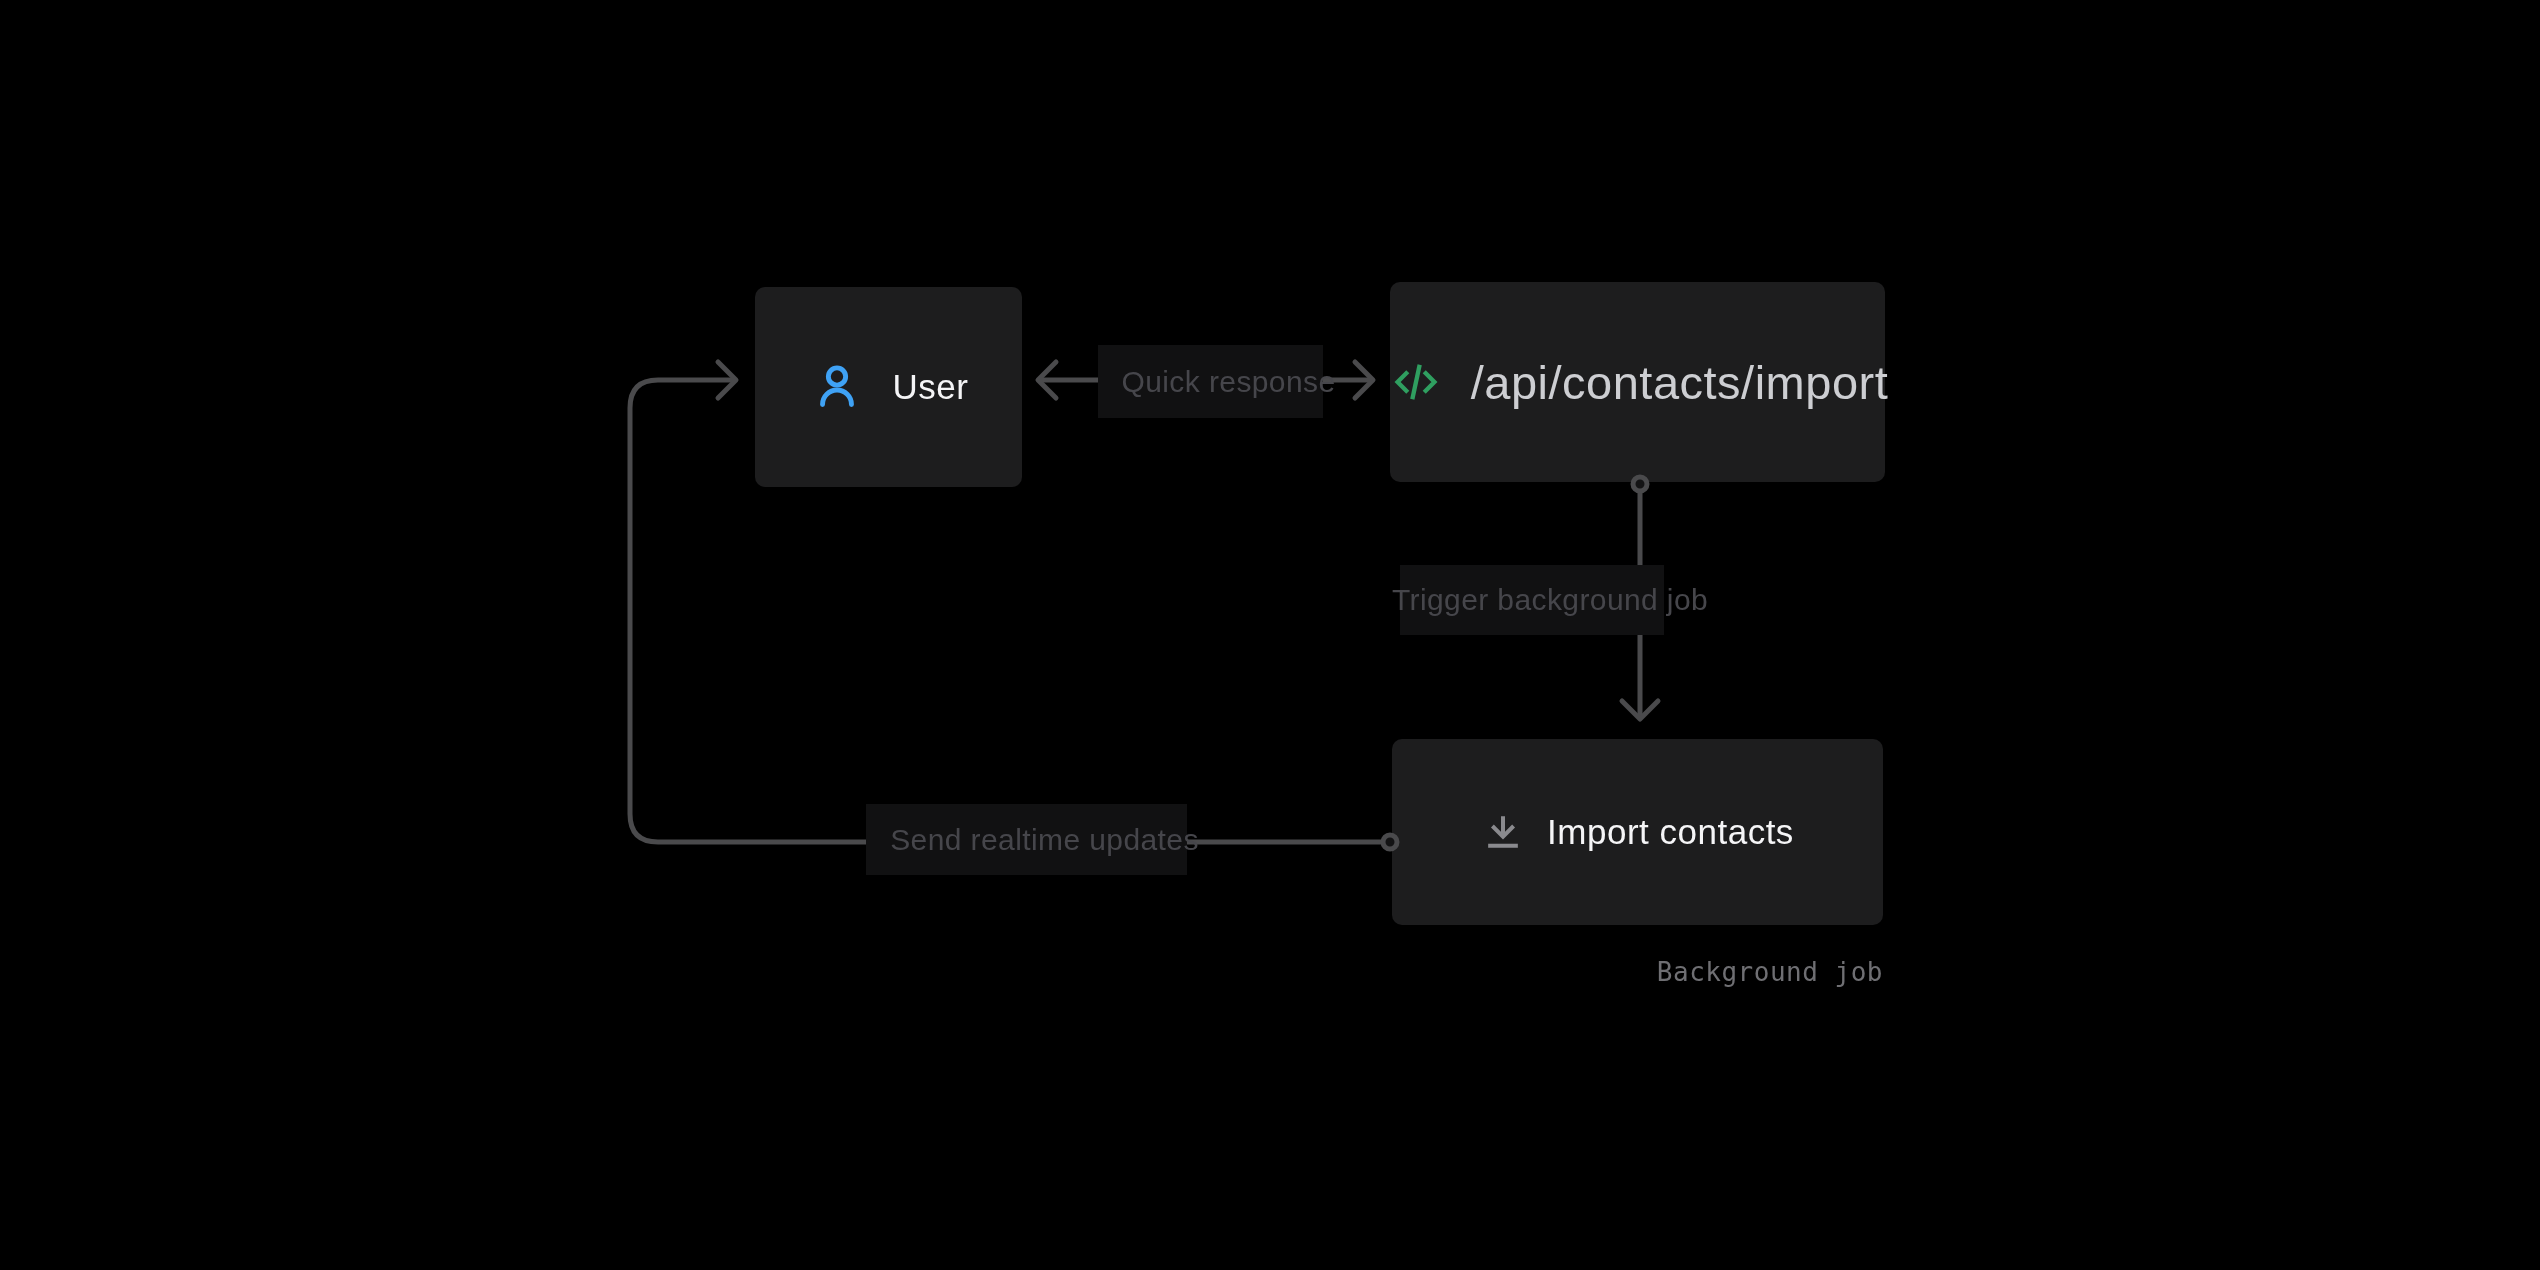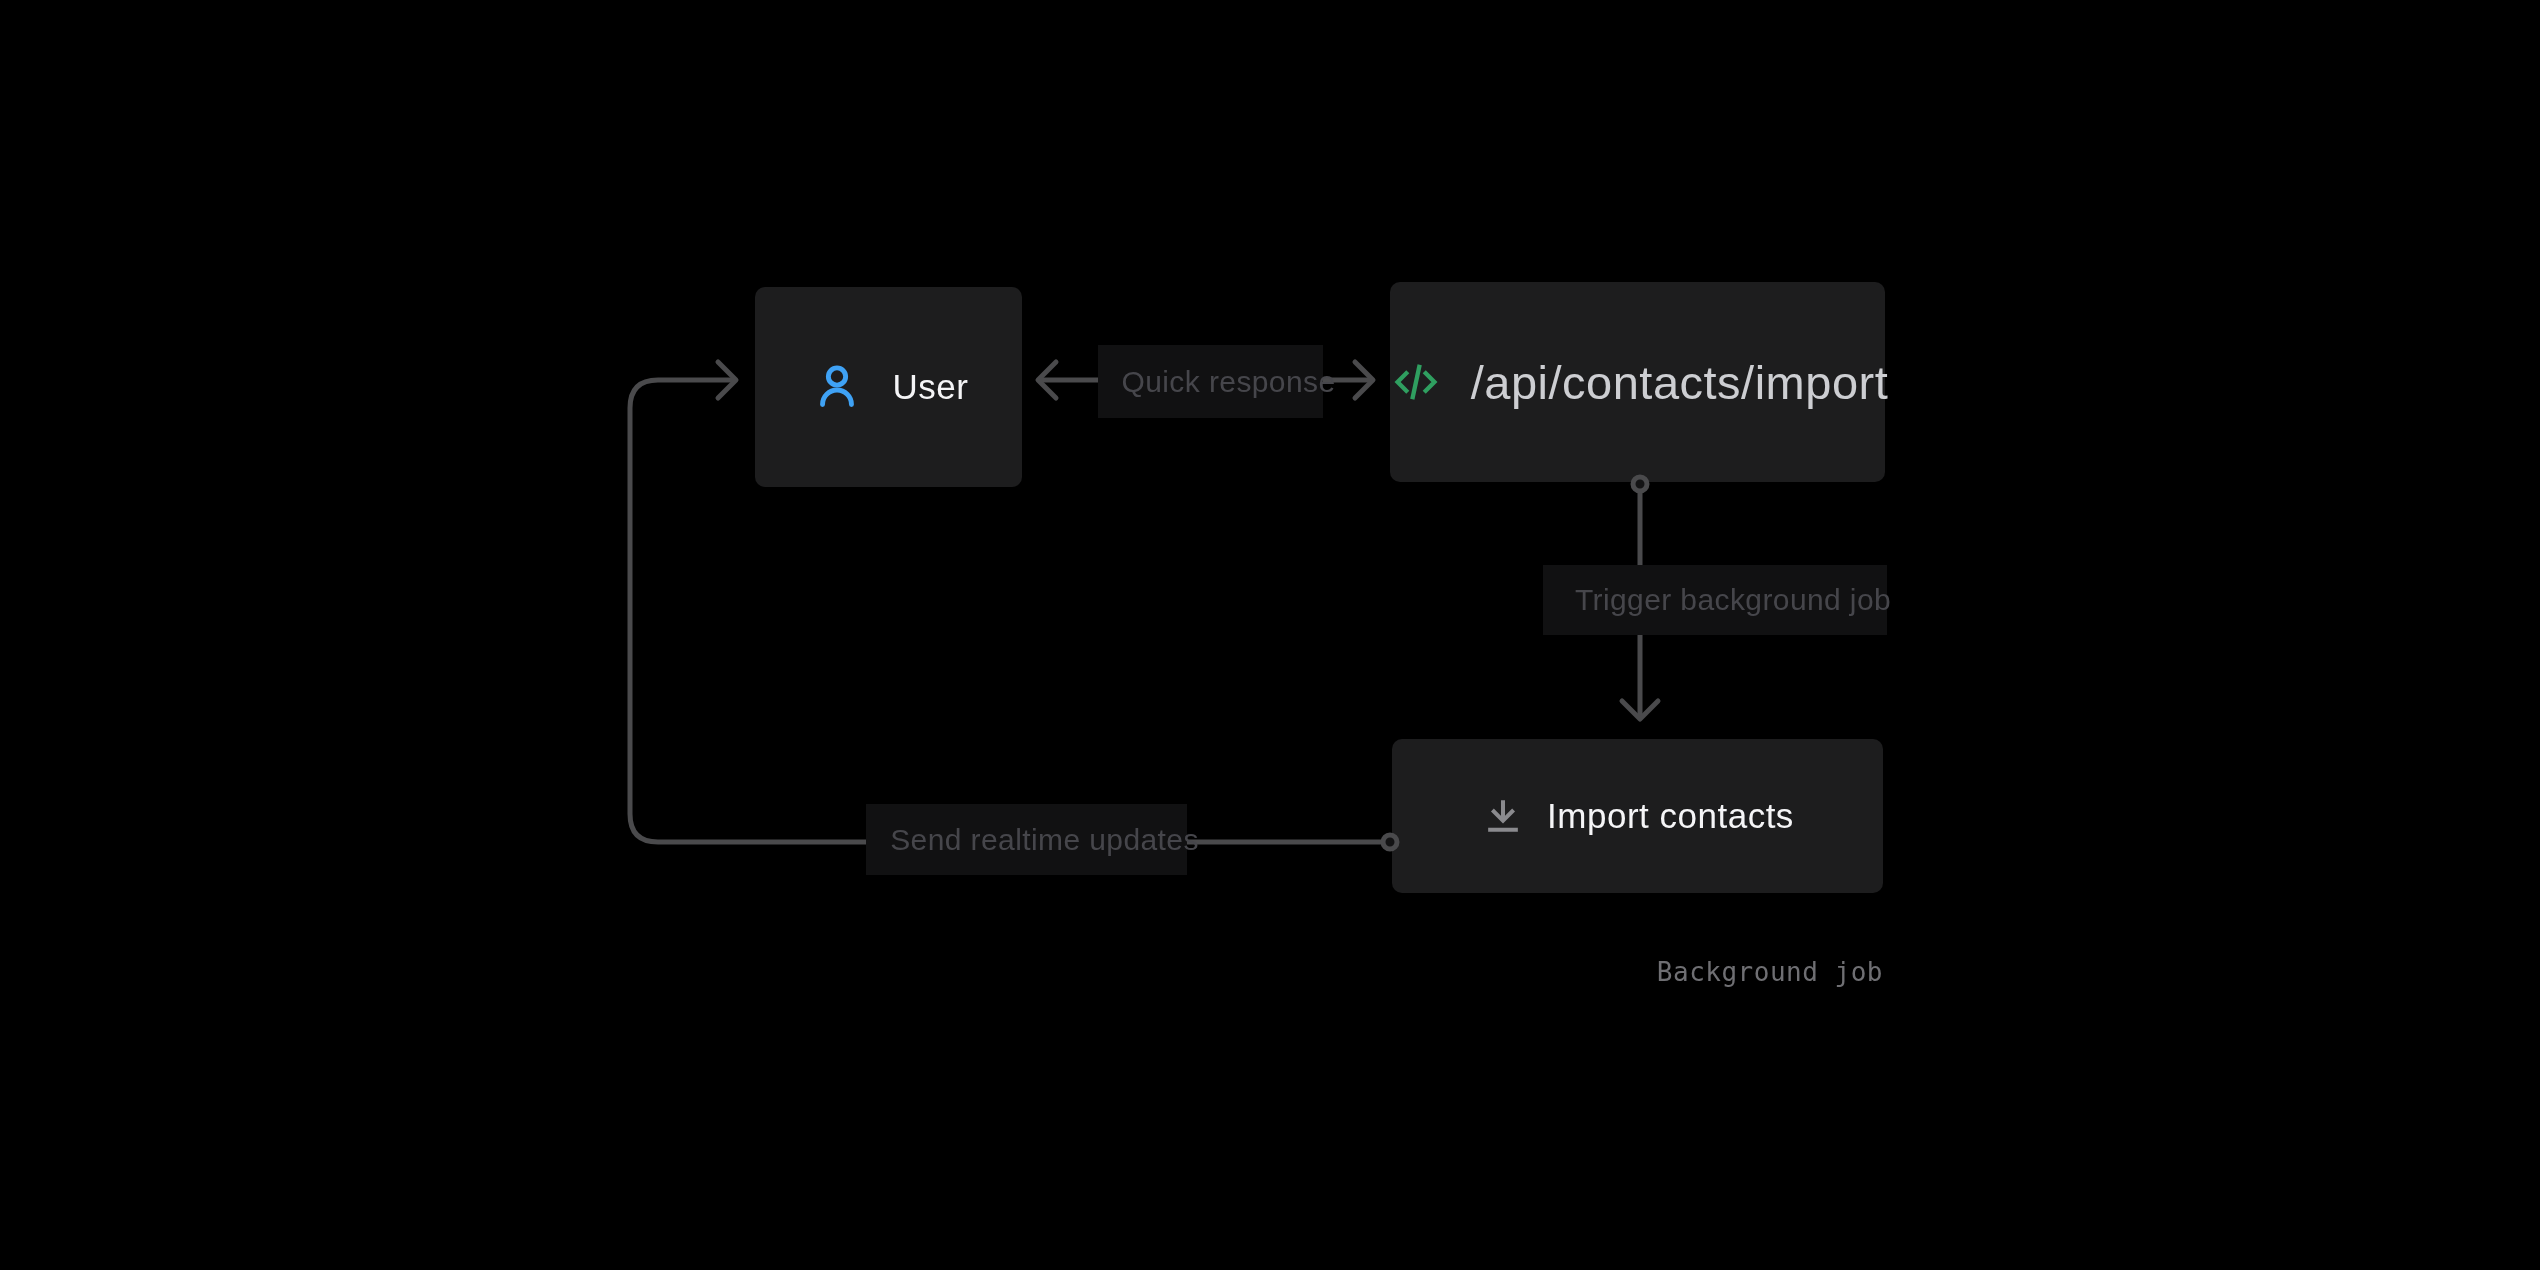--- a/index.html
+++ b/index.html
@@ -29,42 +29,42 @@
     position:absolute;
     background:var(--node-bg);
     border-radius:10px;
     display:flex;align-items:center;justify-content:center;
     z-index:1;
   }
   .node-user{left:755px;top:287px;width:267px;height:200px;flex-direction:row;gap:28px;}
   .node-user .node-label{font-size:35px;color:var(--node-text);letter-spacing:.5px;}
   .node-api{left:1390px;top:282px;width:495px;height:200px;flex-direction:row;gap:26px;}
   .node-api .node-label{font-size:47px;color:var(--api-text);letter-spacing:.5px;}
-  .node-import{left:1392px;top:739px;width:491px;height:154px;flex-direction:row;gap:22px;}
+  .node-import{left:1392px;top:739px;width:491px;height:186px;flex-direction:row;gap:22px;}
   .node-import .node-label{font-size:35px;color:var(--node-text);letter-spacing:.5px;}
   .icon{display:block;flex:0 0 auto;}
 
   
   svg.edges{position:absolute;left:0;top:0;z-index:2;}
   .edge-line{stroke:var(--line);stroke-width:5;fill:none;}
   .edge-arrow{stroke:var(--line);stroke-width:5;fill:none;stroke-linecap:round;stroke-linejoin:round;}
   .edge-dot{stroke:var(--line);stroke-width:5;fill:#131314;}
 
   
   .edge-label{
     position:absolute;z-index:3;
     background:var(--edge-label-bg);
     color:var(--edge-label-text);
     font-size:30px;letter-spacing:.4px;
     display:flex;align-items:center;justify-content:center;
     white-space:nowrap;
     padding-left:36px;
   }
   .label-quick{left:1098px;top:345px;width:225px;height:73px;}
-  .label-trigger{left:1543px;top:565px;width:344px;height:70px;}
+  .label-trigger{left:1400px;top:565px;width:264px;height:70px;}
   .label-send{left:866px;top:804px;width:321px;height:71px;}
 
   
   .caption{
     position:absolute;z-index:1;
     left:1392px;top:957px;width:491px;
     text-align:right;
     font-family:"DejaVu Sans Mono", monospace;
     font-size:26px;letter-spacing:.5px;
     color:var(--caption-text);

